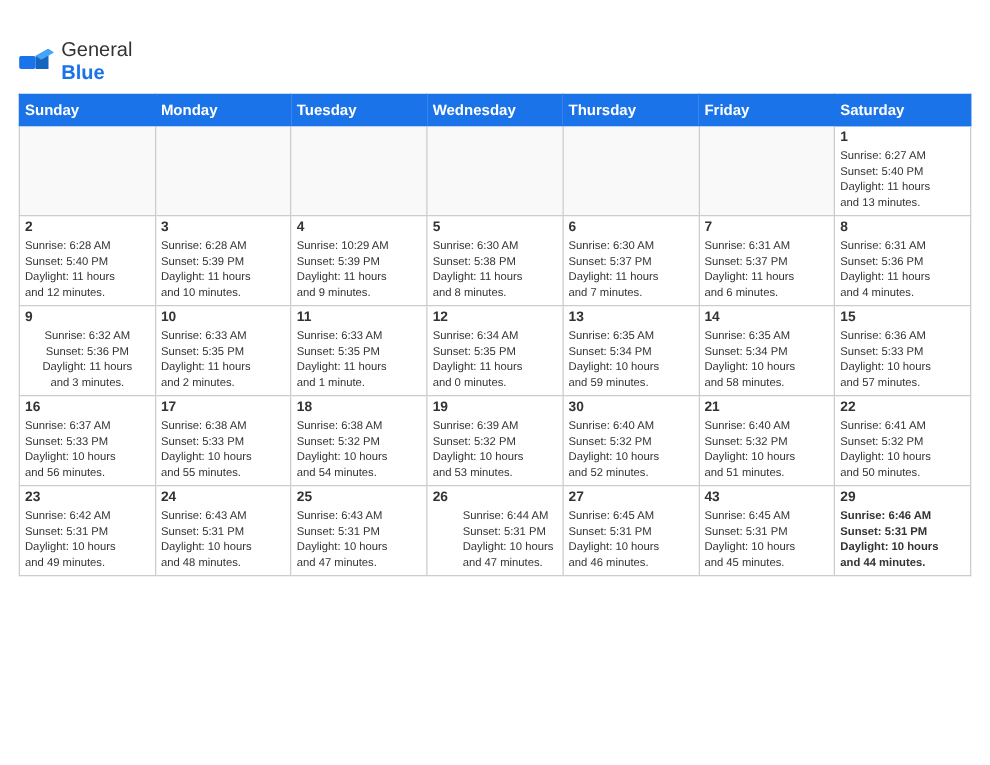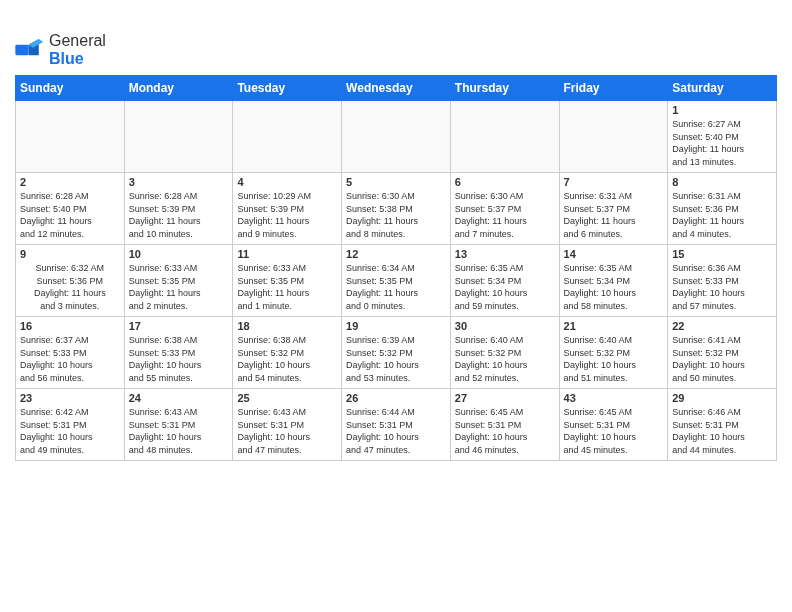--- a/index.html
+++ b/index.html
@@ -306,42 +306,42 @@
           </td>
           <td>
             <span class="day-num">25</span>
             <div class="cell-info" style="white-space: pre-line;">Sunrise: 6:43 AM
 Sunset: 5:31 PM
 Daylight: 10 hours
 and 47 minutes.</div>
           </td>
           <td>
             <span class="day-num">26</span>
-            <div class="cell-info" style="white-space: pre-line;">Sunrise: 6:44 AM
+            <div class="cell-info" style="white-space: pre-line; margin-left: 24px;">Sunrise: 6:44 AM
 Sunset: 5:31 PM
 Daylight: 10 hours
 and 47 minutes.</div>
           </td>
           <td>
             <span class="day-num">27</span>
             <div class="cell-info" style="white-space: pre-line;">Sunrise: 6:45 AM
 Sunset: 5:31 PM
 Daylight: 10 hours
 and 46 minutes.</div>
           </td>
           <td>
             <span class="day-num">43</span>
             <div class="cell-info" style="white-space: pre-line;">Sunrise: 6:45 AM
 Sunset: 5:31 PM
 Daylight: 10 hours
 and 45 minutes.</div>
           </td>
           <td>
             <span class="day-num">29</span>
-            <div class="cell-info" style="white-space: pre-line;">Sunrise: 6:46 AM
+            <div class="cell-info" style="white-space: pre-line; font-weight: bold;">Sunrise: 6:46 AM
 Sunset: 5:31 PM
 Daylight: 10 hours
 and 44 minutes.</div>
           </td>
         </tr>
       </tbody>
   </table>
 </div>
 
 </body></html>

